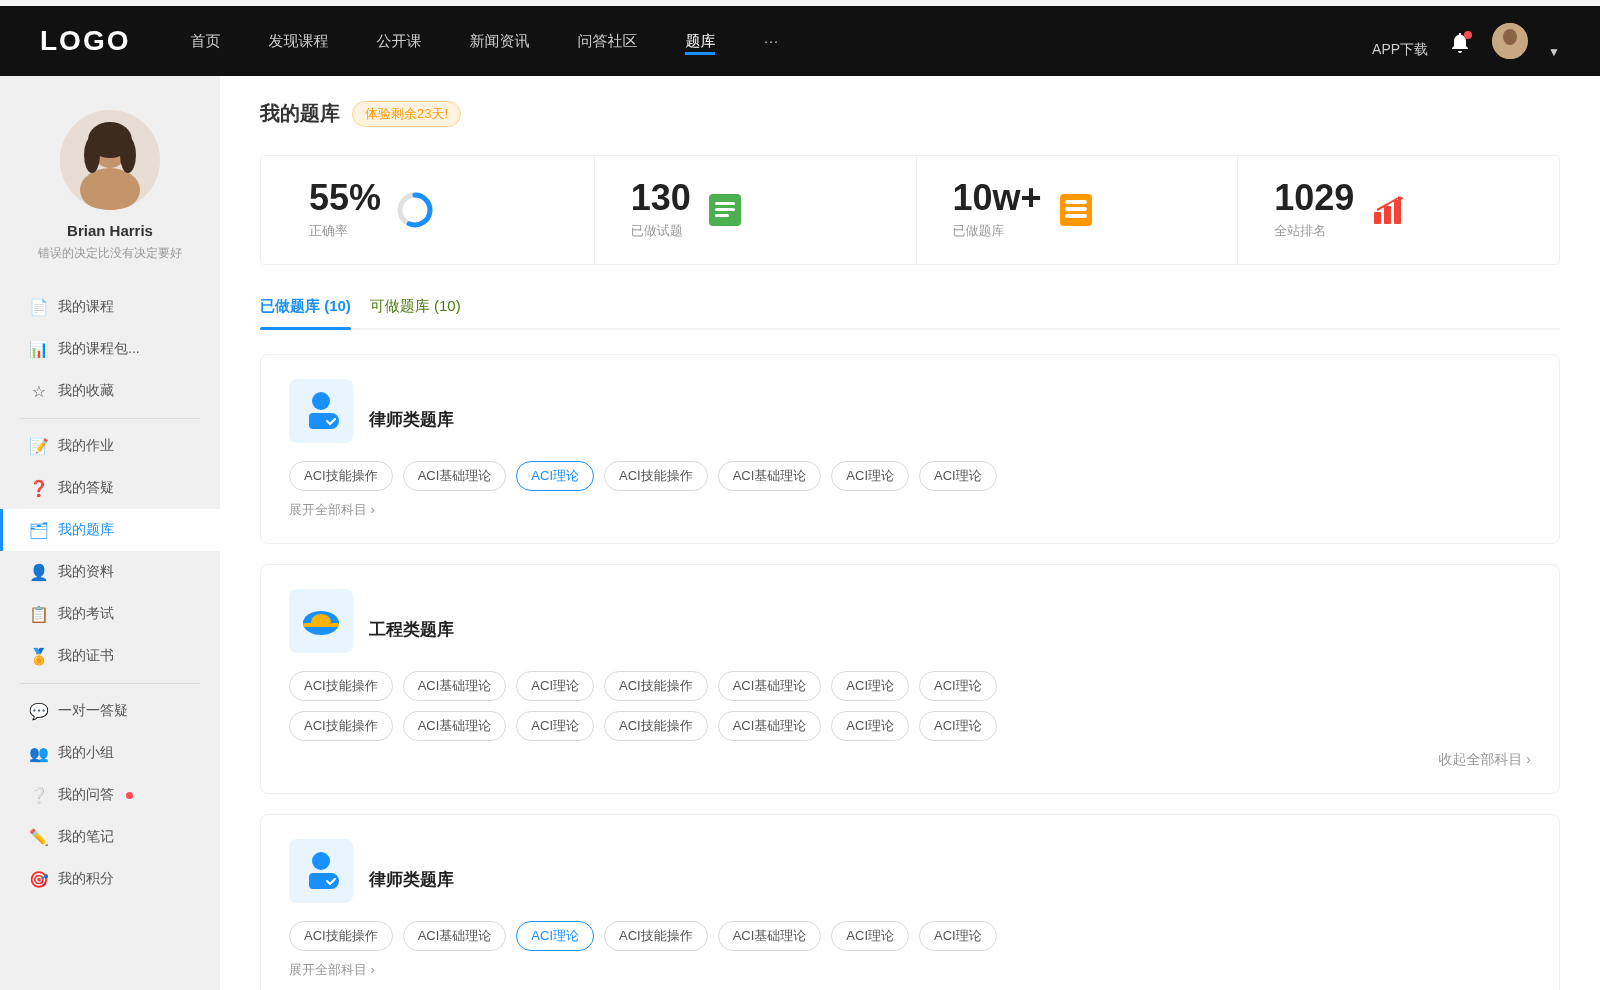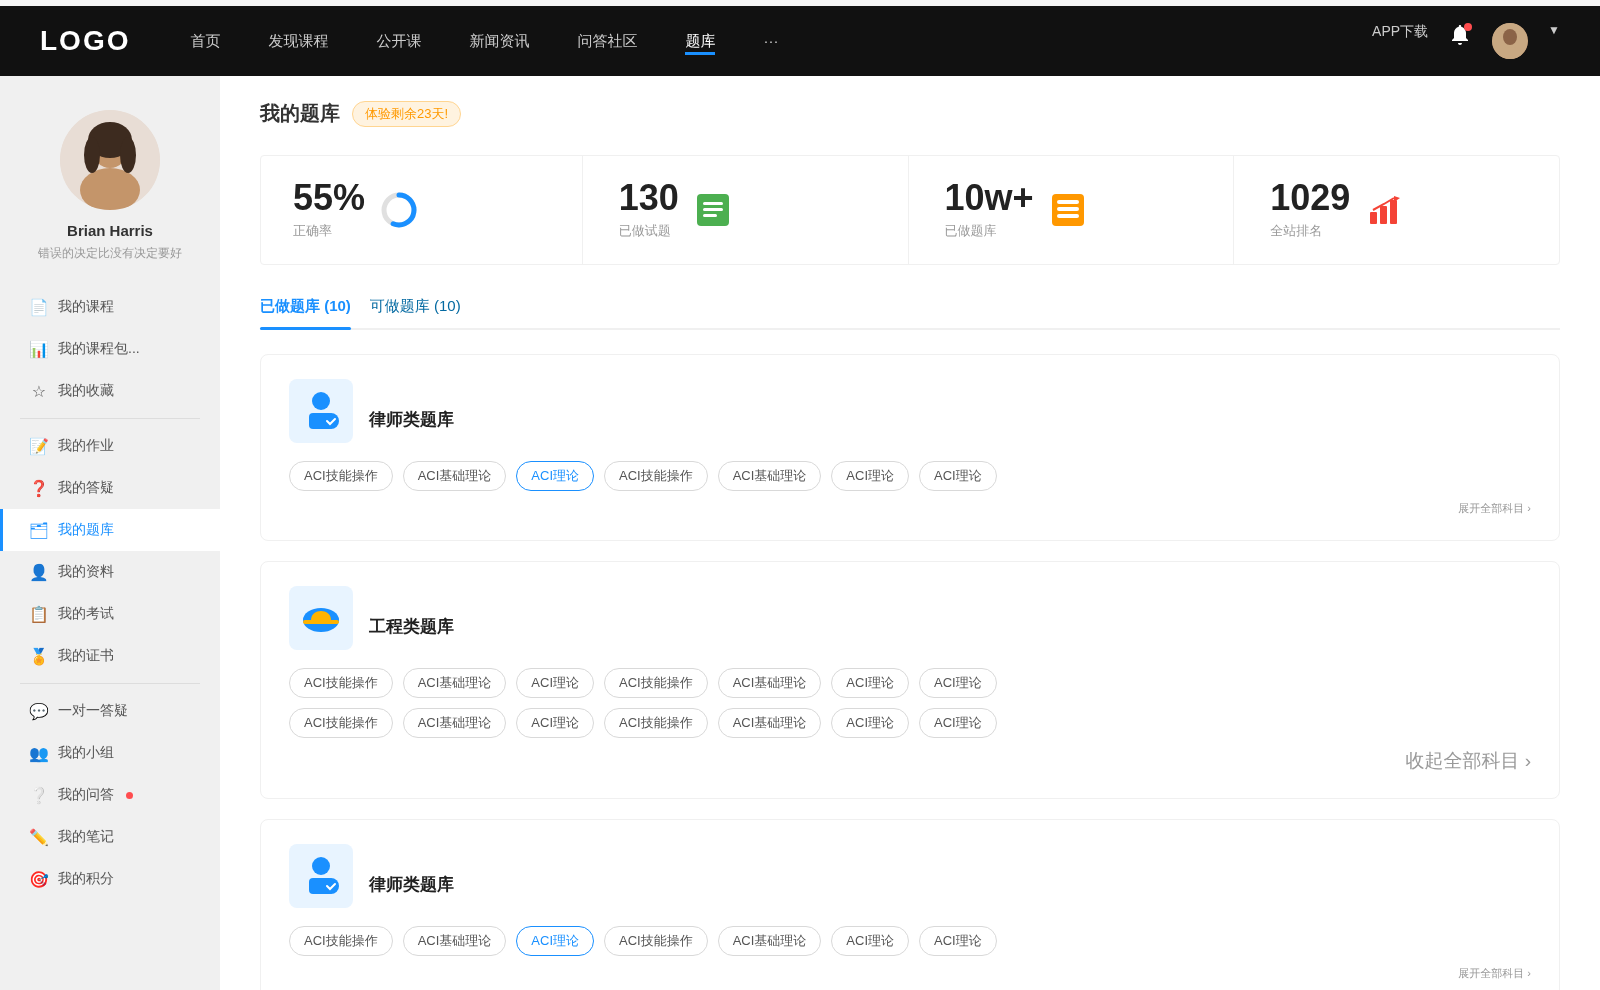--- a/index.html
+++ b/index.html
@@ -34,21 +34,21 @@
       cursor: pointer;
       padding: 4px 0;
     }
     .header-nav-item.active {
       color: white;
       border-bottom: 3px solid #1a90ff;
       padding-bottom: 1px;
     }
     .header-right {
       display: flex;
-      align-items: flex-start;
+      align-items: flex-end;
       gap: 20px;
     }
     .header-app-download {
       color: #ccc;
       font-size: 14px;
       cursor: pointer;
     }
     .header-bell {
       position: relative;
       cursor: pointer;
@@ -204,20 +204,21 @@
       font-size: 13px;
     }
 
     
     .stats-row {
       display: flex;
       gap: 4px;
       margin-bottom: 32px;
       border: 1px solid #f0f0f0;
       border-radius: 4px;
+      padding-left: 16px;
     }
     .stat-item {
       flex: 1;
       padding: 24px 32px;
       display: flex;
       align-items: center;
       gap: 14px;
       border-right: 1px solid #f0f0f0;
     }
     .stat-item:last-child { border-right: none; }
@@ -248,21 +249,21 @@
     .tabs {
       display: flex;
       gap: 19px;
       border-bottom: 2px solid #f0f0f0;
       margin-bottom: 24px;
     }
     .tab {
       font-size: 15px;
       padding-bottom: 12px;
       cursor: pointer;
-      color: #0369a1;
+      color: #4d7c0f;
       position: relative;
     }
     .tab.active {
       color: #1a90ff;
       font-weight: 600;
     }
     .tab.active::after {
       content: '';
       position: absolute;
       bottom: -2px;
@@ -314,30 +315,29 @@
       color: #555;
       cursor: pointer;
       background: white;
     }
     .tag.highlighted {
       border-color: #1a90ff;
       color: #1a90ff;
       background: white;
     }
     .expand-link {
-      text-align: right;
       color: #999;
-      font-size: 11px;
+      font-size: 13px;
       margin-top: 10px;
       cursor: pointer;
     }
     .collapse-link {
       text-align: right;
       color: #999;
-      font-size: 19px;
+      font-size: 14px;
       margin-top: 10px;
       cursor: pointer;
     }
 
     
     .person-icon-svg {
       width: 48px;
       height: 48px;
     }
     .helmet-icon-svg {

